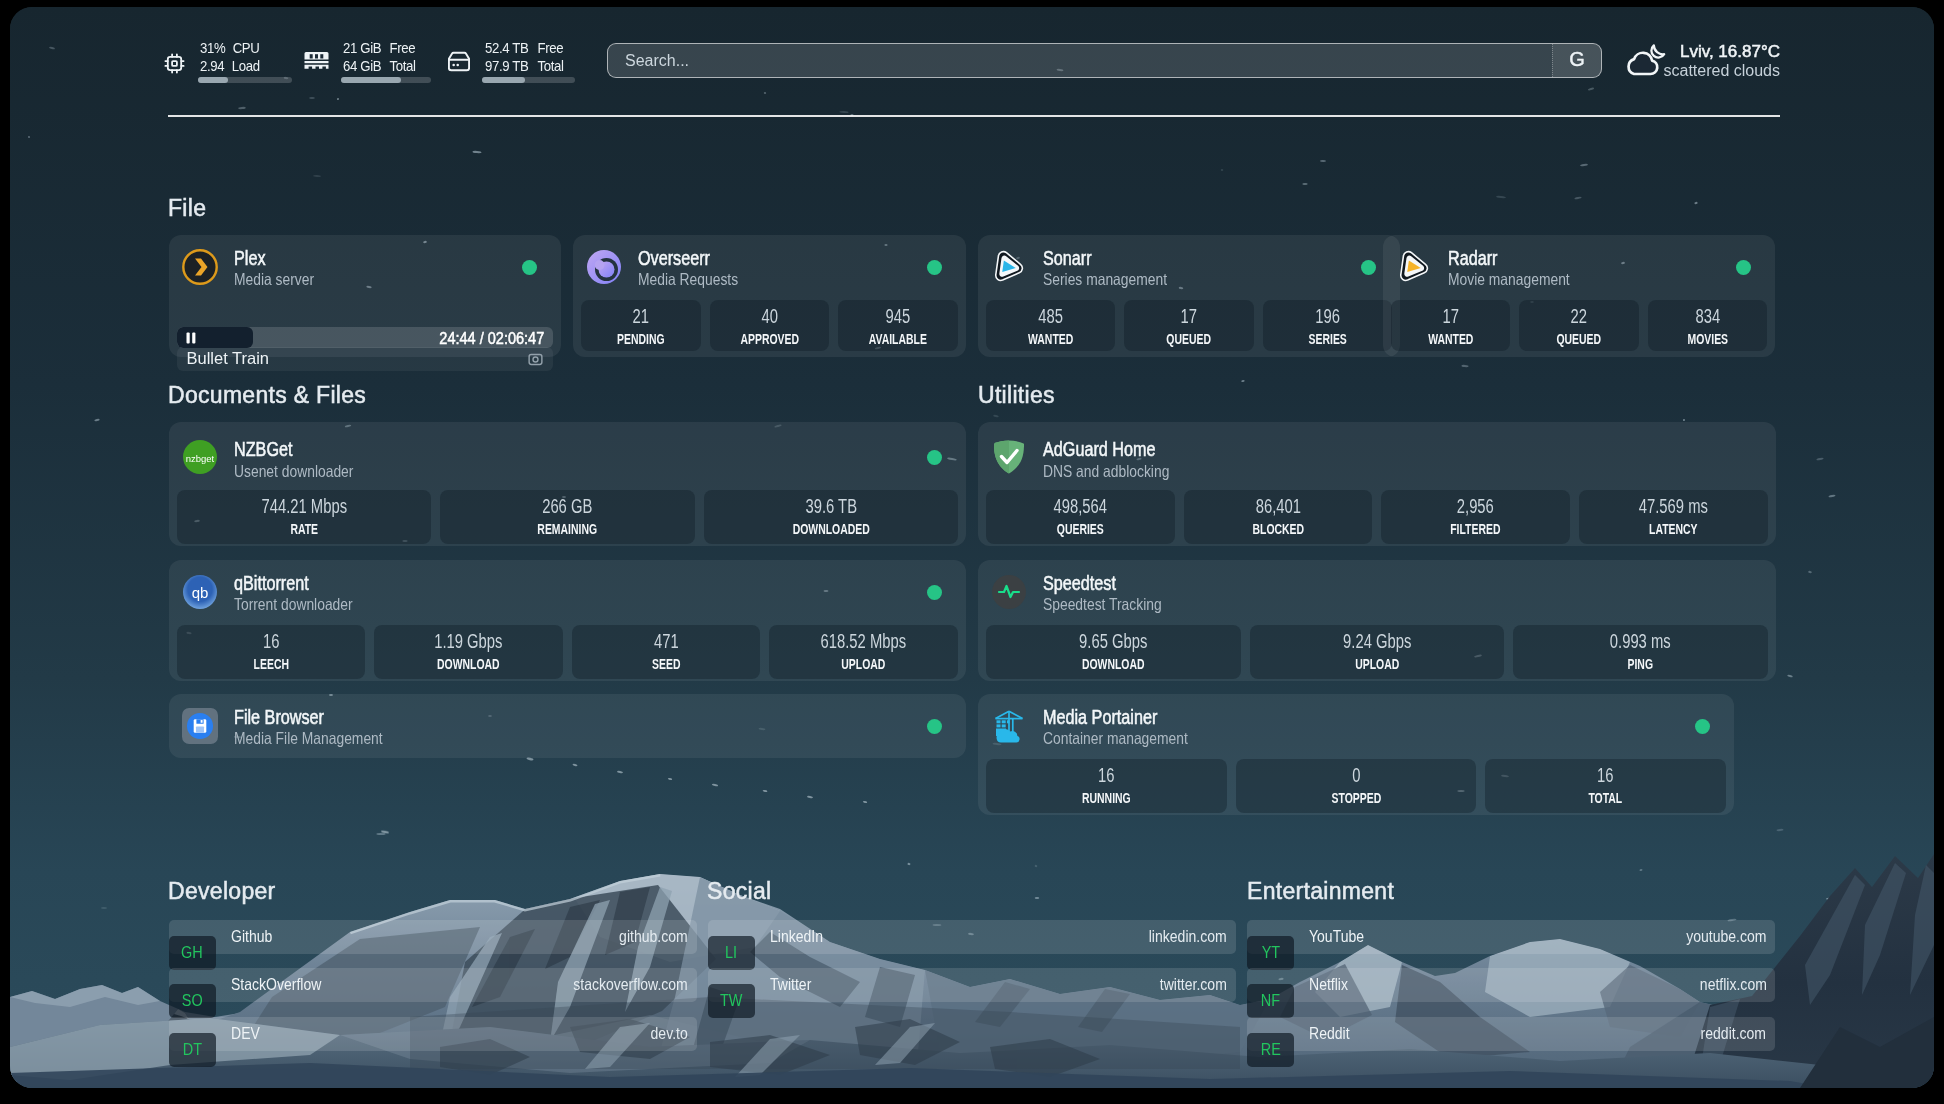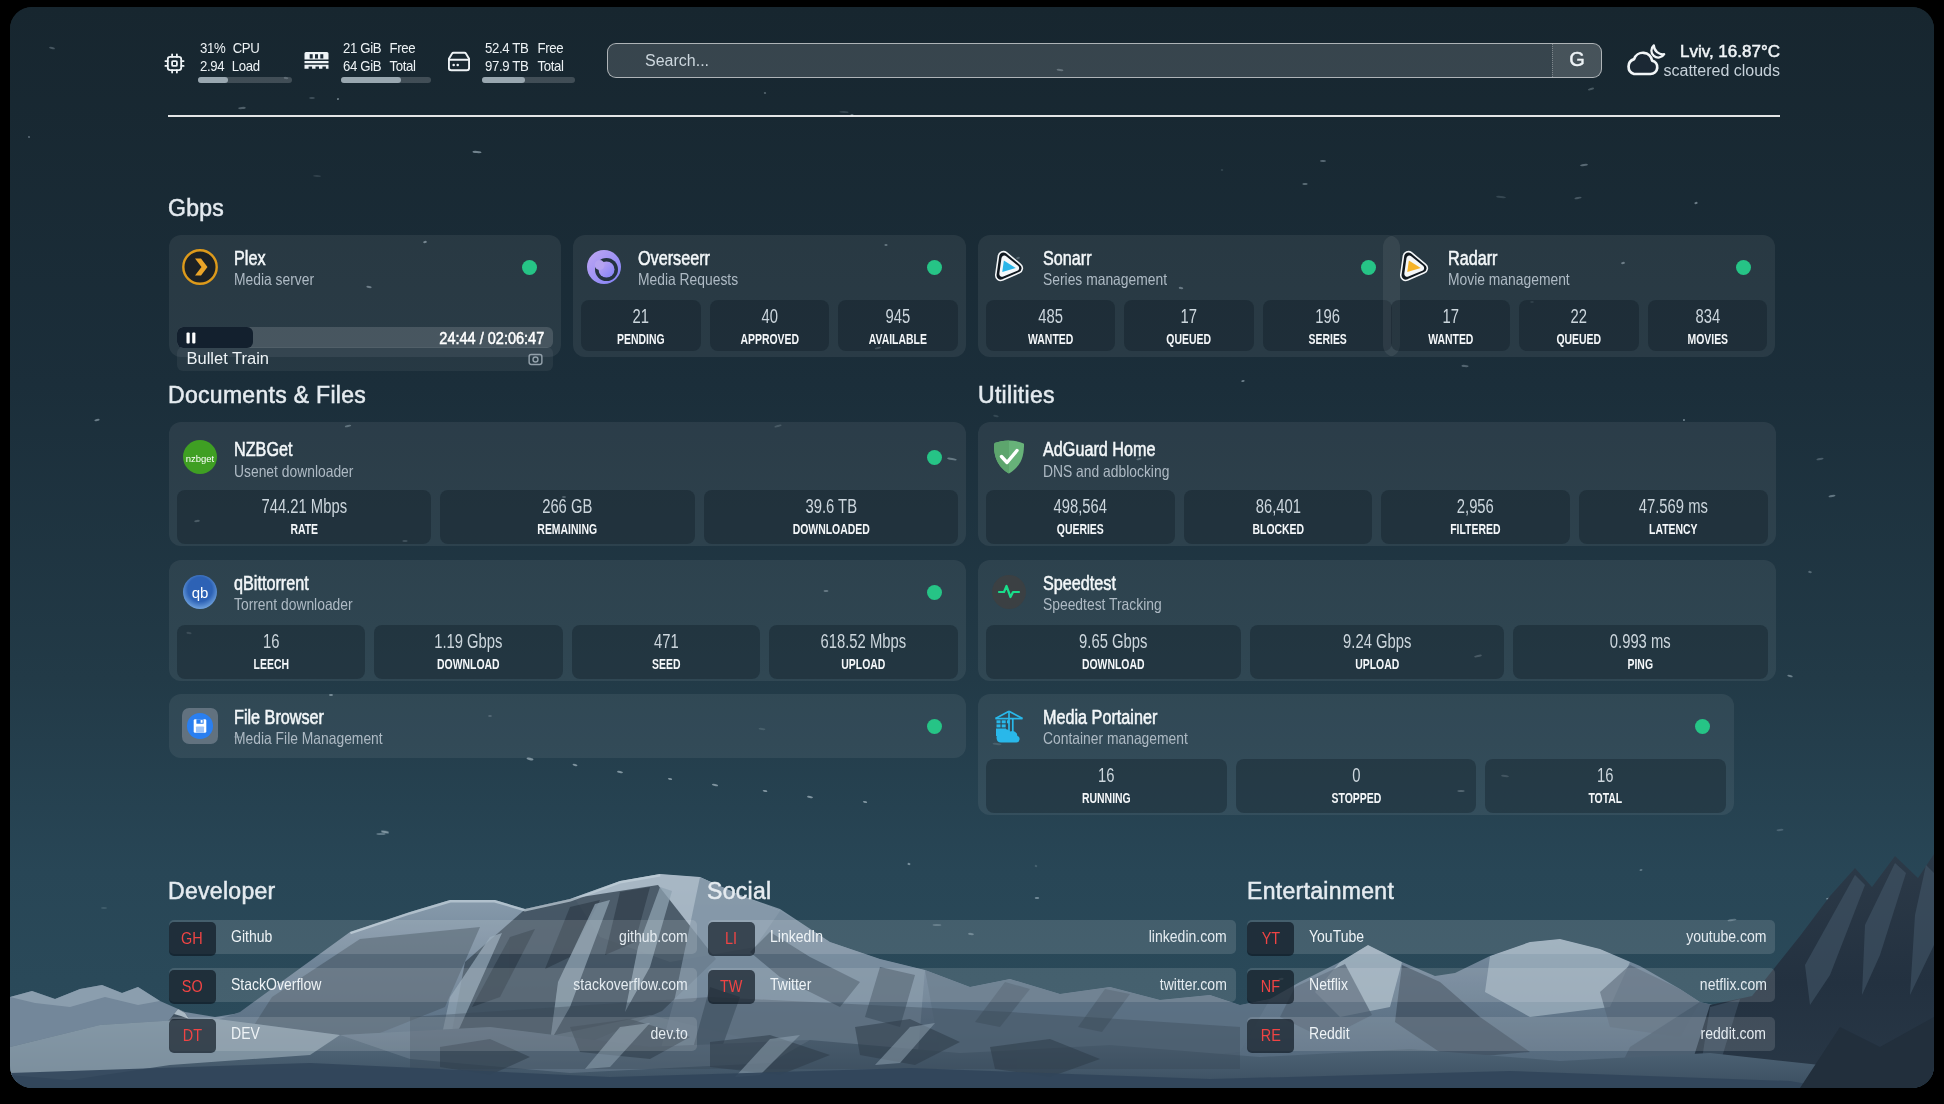--- a/index.html
+++ b/index.html
@@ -13,21 +13,21 @@
   .metric { position:absolute; color:#edf2f5; font-size:15px; letter-spacing:-0.4px; line-height:17.7px; top:32px; }
   .mline { display:flex; justify-content:flex-start; white-space:nowrap; }
   .mline span { display:inline-block; transform:scaleX(0.88); }
   .mline span:first-child { transform-origin:left center; }
   .mline span:last-child { transform-origin:right center; }
   .mbar { position:absolute; height:6px; border-radius:3px; background:rgba(255,255,255,0.18); top:70px; }
   .mbar i { display:block; height:6px; border-radius:3px; background:#99a7b0; }
   .search { position:absolute; left:597px; top:36px; width:995px; height:35px;
     border:1.8px solid rgba(255,255,255,0.6); border-radius:9px;
     background:rgba(255,255,255,0.14); }
-  .search .ph { position:absolute; left:17px; top:8px; font-size:16px; color:#cdd7de;margin-left:20px; }
+  .search .ph { position:absolute; left:17px; top:8px; font-size:16px; color:#cdd7de; }
   .search .g { position:absolute; right:0; top:0; bottom:0; width:49px;
     border-left:1.5px dotted rgba(255,255,255,0.3); border-radius:0 7px 7px 0; background:rgba(255,255,255,0.08);
     color:#eef3f6; font-size:20px; text-align:center; line-height:31px; -webkit-text-stroke:0.4px #eef3f6; }
   .weather-t1 { position:absolute; right:154px; top:35px; font-size:17px; font-weight:400; -webkit-text-stroke:0.5px #f0f4f7; color:#f0f4f7; }
   .weather-t2 { position:absolute; right:154px; top:55px; font-size:16px; color:#c6d1d9; }
   .hr { position:absolute; left:158px; top:108px; width:1612px; height:2px; background:rgba(255,255,255,0.88); }
   
   .stitle { position:absolute; font-size:23px; font-weight:400; -webkit-text-stroke:0.5px #e5ebf0; color:#e5ebf0; letter-spacing:0.3px; }
   .card { position:absolute; border-radius:12px; background:rgba(255,255,255,0.065); }
   .icon36 { position:absolute; left:13px; top:14px; width:36px; height:36px; }
@@ -40,22 +40,22 @@
   .sbox .l { font-size:14.5px; font-weight:bold; color:#f4f7f9; margin-top:3px; transform:scaleX(0.72); }
   
   .ppanel { position:absolute; left:8px; right:8px; top:64px; height:24px; border-radius:6px;
      background:rgba(255,255,255,0.055); color:#eef3f6; font-size:16.5px;margin-top:48px; }
   .pprog { position:absolute; left:8px; right:8px; top:92px; height:21px; border-radius:6px;
      background:rgba(255,255,255,0.14); overflow:hidden; }
   .pprog .done { position:absolute; left:0; top:0; bottom:0; width:76px; background:#13202e; border-radius:6px; }
   .pprog .time { position:absolute; right:9px; top:1.5px; font-size:16.5px; font-weight:400; -webkit-text-stroke:0.5px #fff; color:#fff; transform:scaleX(0.88); transform-origin:right center; white-space:nowrap; }
   
   .bk { position:absolute; height:34px; border-radius:5px; background:rgba(255,255,255,0.13); }
-  .bk .ab { position:absolute; left:0; top:2px; width:47px; height:34px; background:rgba(13,23,34,0.68);
-     border-radius:5px; color:#ef4444; font-size:17px; text-align:center; line-height:33px; }
+  .bk .ab { position:absolute; left:0; top:16px; width:47px; height:34px; background:rgba(13,23,34,0.68);
+     border-radius:5px; color:#22c55e; font-size:17px; text-align:center; line-height:33px; }
   .bk .ab span { display:inline-block; transform:scaleX(0.85); }
   .bk .nm { position:absolute; left:62px; top:7px; font-size:16.5px; color:#eef3f6; transform:scaleX(0.85); transform-origin:left center; white-space:nowrap; }
   .bk .dm { position:absolute; right:9px; top:7px; font-size:16.5px; color:#e4ebf0; transform:scaleX(0.85); transform-origin:right center; white-space:nowrap; }
 </style>
 </head>
 <body>
 <div class="screen">
   <svg class="bg" viewBox="0 0 1924 1081" preserveAspectRatio="none">
     <defs>
       <linearGradient id="sky" x1="0" y1="0" x2="0" y2="1">
@@ -324,21 +324,21 @@
 
   <svg class="abs" style="left:1614px;top:36px" width="42" height="34" viewBox="0 0 42 34">
     <path d="M29.8,2.4 A6.9,6.9 0 1 0 40.2,11.2 A9.2,9.2 0 0 1 29.8,2.4 Z" fill="#1b2834" stroke="#f2f6f8" stroke-width="2.3" stroke-linejoin="round"></path>
     <path d="M10,31 h16.5 a6.8,6.8 0 0 0 1.6,-13.4 a9.3,9.3 0 0 0 -18,-1.5 a7.8,7.8 0 0 0 -0.1,14.9 Z" fill="#1b2834" stroke="#f2f6f8" stroke-width="2.7" stroke-linecap="round" stroke-linejoin="round"></path>
   </svg>
   <div class="weather-t1">Lviv, 16.87°C</div>
   <div class="weather-t2">scattered clouds</div>
 
   <div class="hr"></div>
 
-  <div class="stitle" style="left:158px;top:187.5px">Gbps</div>
+  <div class="stitle" style="left:158px;top:187.5px">File</div>
 
   <div class="card" style="left:158.5px;top:228px;width:392.7px;height:122px">
     <svg class="icon36" viewBox="0 0 36 36">
       <circle cx="18" cy="18" r="16.7" fill="#1c2125" stroke="#dd9a1b" stroke-width="2.4"></circle>
       <path d="M13,9.5 h6 L25.5,18 L19,26.5 H13 L19.5,18 Z" fill="#eba428"></path>
     </svg>
     <div class="ctitle">Plex</div>
     <div class="csub">Media server</div>
     <div class="dot"></div>
     <div class="ppanel">

